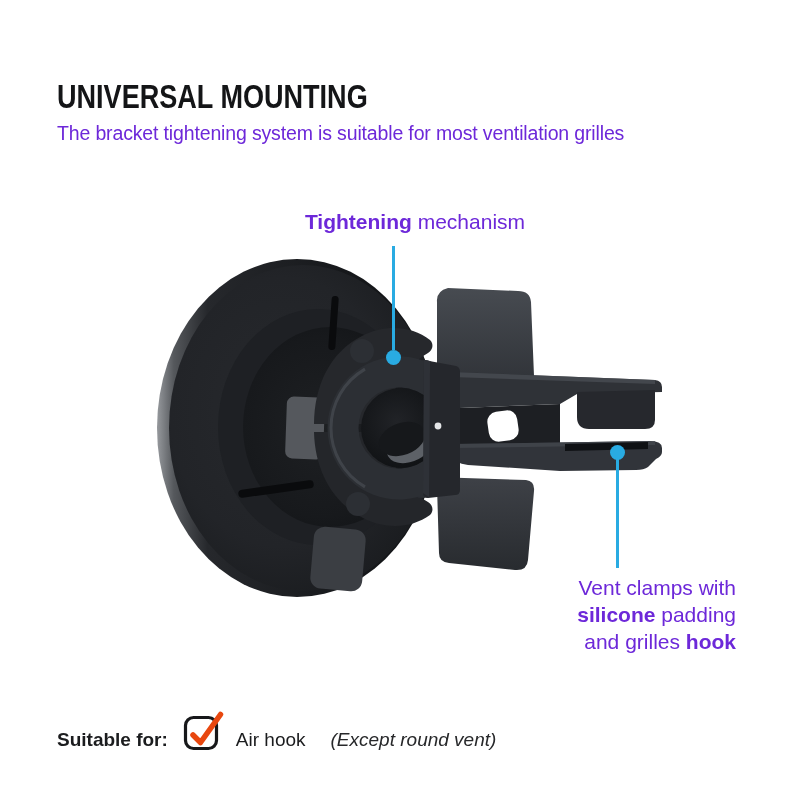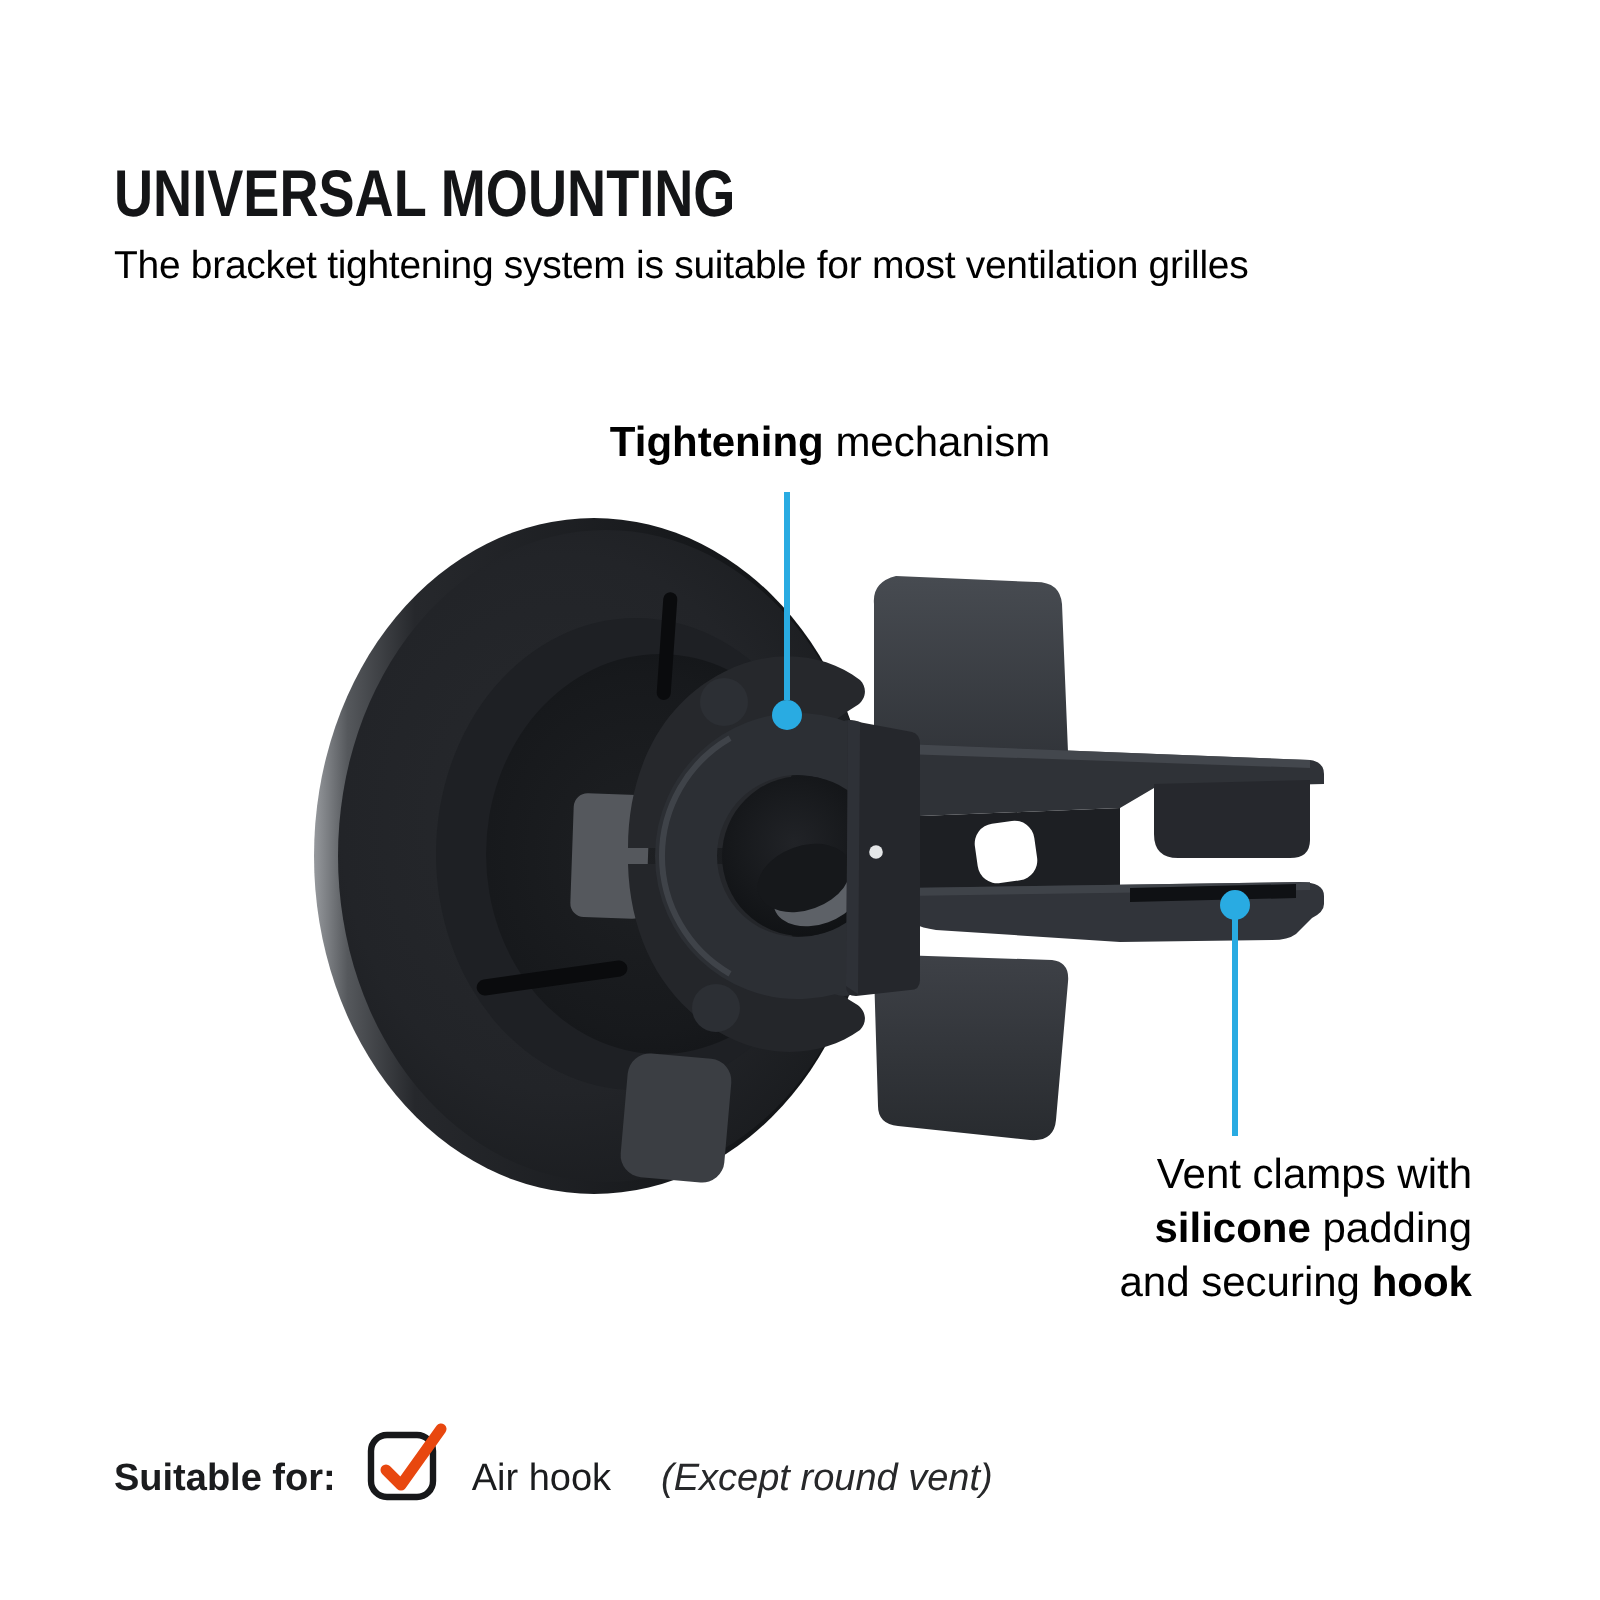--- a/index.html
+++ b/index.html
@@ -7,26 +7,26 @@
     position:relative;width:761px;height:800px;background:#ffffff;overflow:hidden;
     font-family:"Liberation Sans", sans-serif;color:#1b1c1e;
   }
   
   .title{
     position:absolute;left:57px;top:58px;font-size:33px;line-height:34px;font-weight:700;
     color:#141517;white-space:nowrap;transform:scaleX(.82);transform-origin:0 50%;
   }
   .subtitle{
     position:absolute;left:57px;top:99px;font-size:19.5px;line-height:28px;
-    color:#000000;letter-spacing:-.15px;white-space:nowrap;
+    color:#6d28d9;letter-spacing:-.15px;white-space:nowrap;
   }
   
   .product{position:absolute;left:0;top:0;width:800px;height:800px;}
   
-  .callout{position:absolute;text-align:center;font-size:21px;color:#000000;}
+  .callout{position:absolute;text-align:center;font-size:21px;color:#6d28d9;}
   .callout b{font-weight:700;}
   .callout-tightening{left:300px;top:210px;width:230px;}
   .callout-clamps{left:500px;top:574px;width:236px;line-height:27px;text-align:right;}
   .lead{position:absolute;width:3px;background:#29abe2;}
   .lead-tightening{left:392px;top:246px;height:104px;}
   .lead-clamps{left:616px;top:458px;height:110px;}
   .dot{position:absolute;width:15px;height:15px;border-radius:50%;background:#29abe2;}
   .dot-tightening{left:386px;top:350px;}
   .dot-clamps{left:610px;top:445px;}
   
@@ -133,21 +133,21 @@
 
   <div class="callout callout-tightening"><b>Tightening</b><span> mechanism</span></div>
   <div class="lead lead-tightening"></div>
   <div class="dot dot-tightening"></div>
 
   <div class="dot dot-clamps"></div>
   <div class="lead lead-clamps"></div>
   <div class="callout callout-clamps">
     <div><span>Vent clamps with</span></div>
     <div><b>silicone</b><span> padding</span></div>
-    <div><span>and securing </span><b>hook</b></div>
+    <div><span>and grilles </span><b>hook</b></div>
   </div>
 
   <div class="suitable">
     <span class="label">Suitable for:</span>
     <svg class="check-icon" viewBox="0 0 42 42" aria-hidden="true">
       <rect x="3.5" y="8.5" width="31" height="31" rx="8" fill="none" stroke="#17181a" stroke-width="3.2"></rect>
       <polyline points="11,26 18.5,33.5 38.5,5.5" fill="none" stroke="#e8470f" stroke-width="5.5" stroke-linecap="round" stroke-linejoin="round"></polyline>
     </svg>
     <span>Air hook</span>
     <span class="note">(Except round vent)</span>

